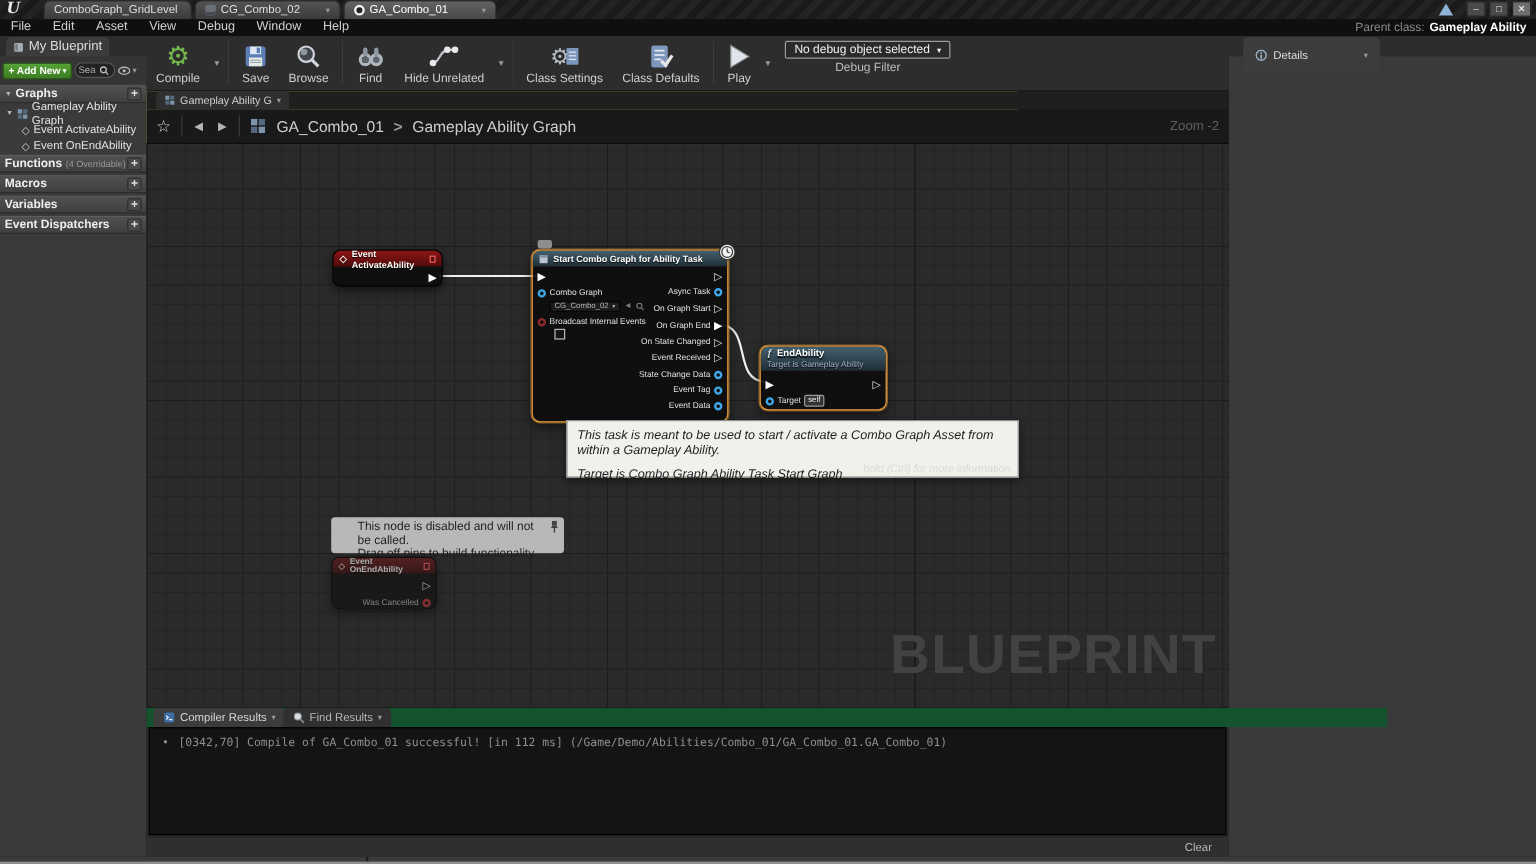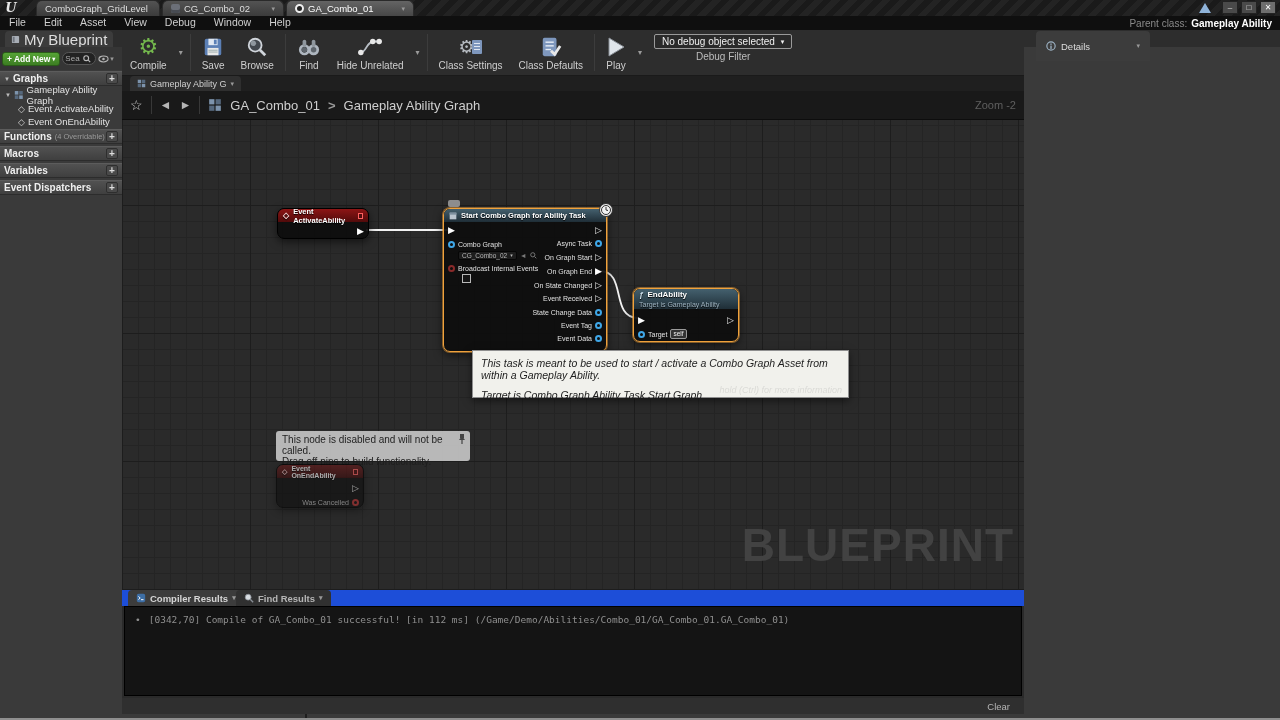--- a/index.html
+++ b/index.html
@@ -46,21 +46,21 @@
   .gear-gray  { font-size:18px; color:#b7bcc2; line-height:18px; }
   .debug-group { display:flex; flex-direction:column; align-items:center; padding:4px 8px; }
   .debug-select { background:#2a2a2a; border:1px solid #9a9a9a; border-radius:2px; color:#f0f0f0;
     font-size:10px; padding:1px 7px; display:flex; gap:6px; align-items:center; }
   .debug-label { font-size:10px; color:#bdbdbd; margin-top:2px; }
 
   
   .left-panel { position:absolute; left:0; top:30px; width:122px; height:684px; background:#3a3a3a; }
   .lp-tabstrip { position:absolute; left:0; top:0; width:122px; height:17px; background:#2d2d2d; }
   .panel-tab { position:absolute; left:5px; top:1px; height:16px; background:#3c3c3c; border-radius:4px 4px 0 0;
-    display:flex; align-items:center; gap:4px; padding:0 6px; font-size:15px; color:#ddd; }
+    display:flex; align-items:center; gap:4px; padding:0 6px; font-size:11px; color:#ddd; }
   .addnew-row { position:absolute; left:0; top:17px; width:122px; height:23px; background:#353535;
     display:flex; align-items:center; gap:2px; padding:0 2px; }
   .btn-addnew { background:linear-gradient(#56a436,#3c7d22); border:1px solid #2a5c18; border-radius:3px;
     color:#fff; font-size:8.5px; font-weight:bold; padding:1px 4px; display:flex; gap:2px; align-items:center; }
   .searchbox { background:#222; border:1px solid #565656; border-radius:7px; height:13px; width:34px;
     display:flex; align-items:center; padding:0 2px; }
   .searchbox input { width:18px; background:transparent; border:none; outline:none; color:#aaa; font-size:8px; }
   .eye { display:flex; align-items:center; gap:1px; color:#999; font-size:7px; }
   .section-hdr { position:absolute; left:0; width:122px; height:15px;
     background:linear-gradient(#515151,#3f3f3f); border-top:1px solid #5c5c5c; border-bottom:1px solid #2c2c2c;
@@ -132,26 +132,26 @@
   .comment-bubble { position:absolute; top:-9px; left:4px; width:12px; height:7px; background:#8d8d8d; border-radius:2px; }
   .selfbox { border:1px solid #9a9a9a; background:#333; border-radius:2px; font-size:6.5px;
     color:#eee; padding:0 2px; line-height:8px; }
   .hdr-sub { font-weight:normal; font-size:7px; color:#9fb4c2; }
 
   .gtooltip { position:absolute; background:#f1f1ec; border:1px solid #8f8f8f; box-shadow:0 3px 8px rgba(0,0,0,.5);
     color:#1d1d1d; font-size:10.5px; padding:6px 8px;font-style:italic; }
   .gtooltip .line2 { margin-top:8px; }
   .gtooltip .hint { position:absolute; right:6px; bottom:2px; font-size:9px; color:rgba(0,0,0,0.1); }
   .disabled-note { position:absolute; background:rgba(196,196,196,0.92); border-radius:3px;
-    color:#1e1e1e; font-size:10px; padding:3px 6px; line-height:11px; }
+    color:#1e1e1e; font-size:10px; padding:3px 22px; line-height:11px; }
   .pin-push { position:absolute; right:4px; top:3px; }
 
   
   .bottom-panel { position:absolute; left:122px; top:590px; width:902px; height:124px; background:#2a2a2a; }
-  .bp-tabstrip { position:absolute; left:0; top:0; width:902px; height:16px; background:#1d4ed8;font-weight:bold; }
+  .bp-tabstrip { position:absolute; left:0; top:0; width:1034px; height:16px; background:#14532d; }
   .bp-tab { position:absolute; top:0; height:16px; border-radius:4px 4px 0 0; display:flex;
     align-items:center; gap:4px; padding:0 8px; font-size:9.5px; color:#d5d5d5; }
   .bp-tab.active { background:#3c3c3c; }
   .bp-tab.idle { background:#303030; color:#b5b5b5; }
   .log-area { position:absolute; left:2px; top:16px; width:898px; height:90px; background:#141414;
     border:1px solid #000; }
   .log-line { display:flex; gap:8px; padding:7px 10px; font-family:"DejaVu Sans Mono", monospace;
     font-size:9.5px; color:#8f8f8f; }
   .bp-footer { position:absolute; left:0; bottom:0; width:902px; height:16px; background:#2f2f2f;
     display:flex; align-items:center; justify-content:flex-end; padding:0 10px; }

